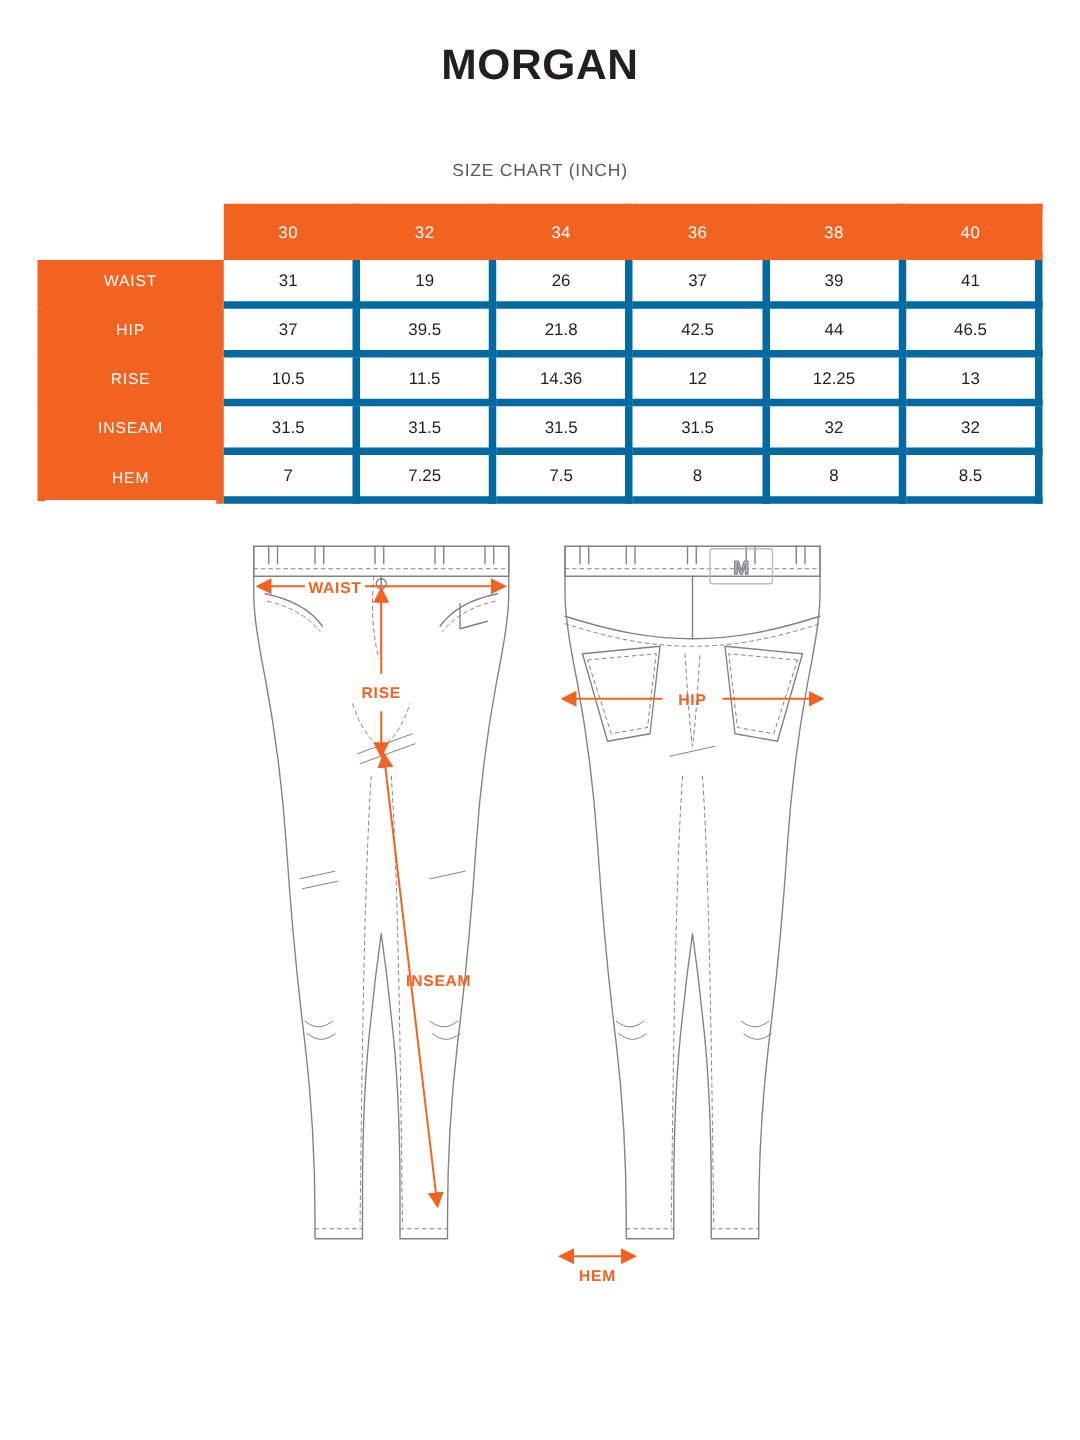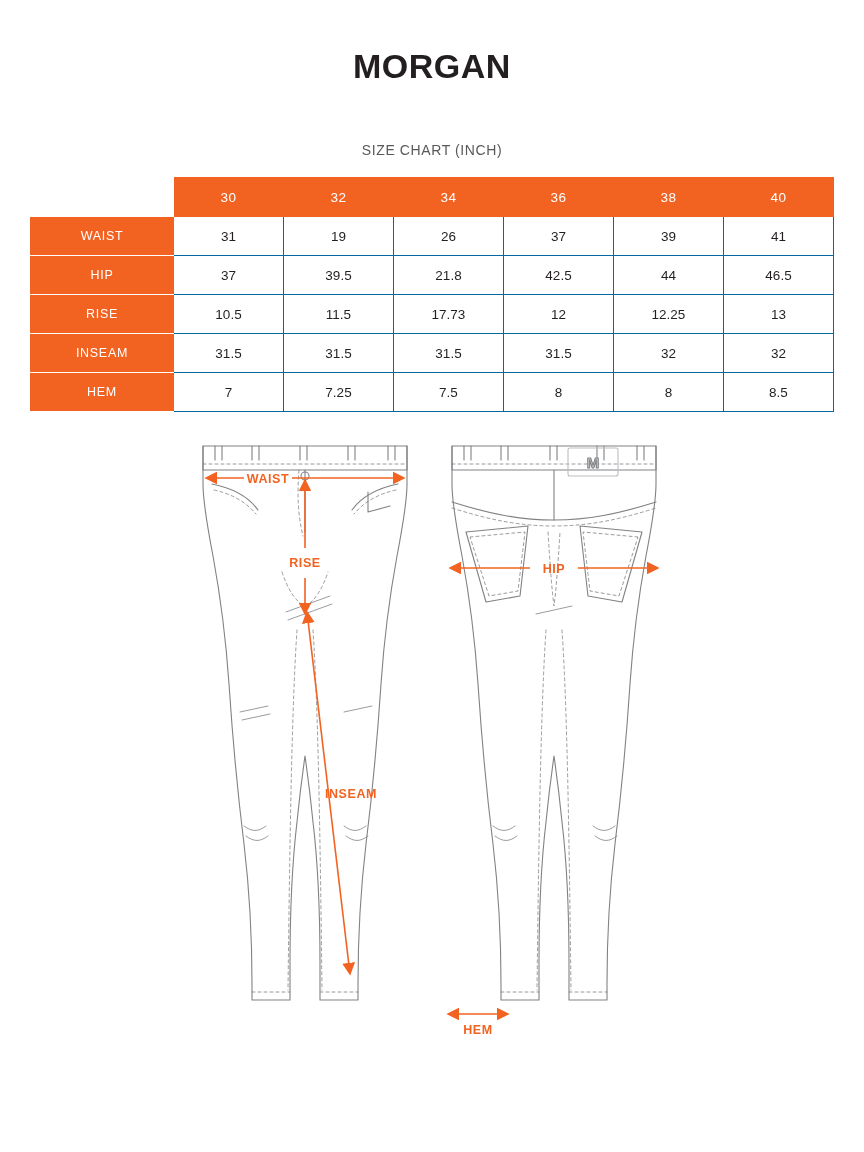--- a/index.html
+++ b/index.html
@@ -13,21 +13,21 @@
     background: #ffffff;
     font-family: "Liberation Sans", sans-serif;
     color: #231f20;
     position: relative;
     overflow: hidden;
   }
 
   
   .header {
     text-align: center;
-    padding-top: 48px;
+    padding-top: 34px;
   }
   .brand-title {
     font-size: 34px;
     font-weight: bold;
     letter-spacing: 0.5px;
     margin: 0;
     line-height: 1.1;
     color: #231f20;
   }
   .product-subtitle {
@@ -49,21 +49,21 @@
     margin: 19px auto 0 auto;
     width: 804px;
   }
   table.size-chart {
     width: 100%;
     border-collapse: collapse;
     table-layout: fixed;
   }
   table.size-chart th,
   table.size-chart td {
-    border: 1px solid #0369a1;
+    border: 6px solid #0369a1;
     height: 39px;
     text-align: center;
     font-size: 13.5px;
     font-weight: normal;
     color: #231f20;
     padding: 0;
   }
   table.size-chart thead th {
     background: #f26322;
     color: #ffffff;
@@ -147,21 +147,21 @@
         <td>39.5</td>
         <td>21.8</td>
         <td>42.5</td>
         <td>44</td>
         <td>46.5</td>
       </tr>
       <tr>
         <th class="rowhead">RISE</th>
         <td>10.5</td>
         <td>11.5</td>
-        <td>17.73</td>
+        <td>14.36</td>
         <td>12</td>
         <td>12.25</td>
         <td>13</td>
       </tr>
       <tr>
         <th class="rowhead">INSEAM</th>
         <td>31.5</td>
         <td>31.5</td>
         <td>31.5</td>
         <td>31.5</td>

